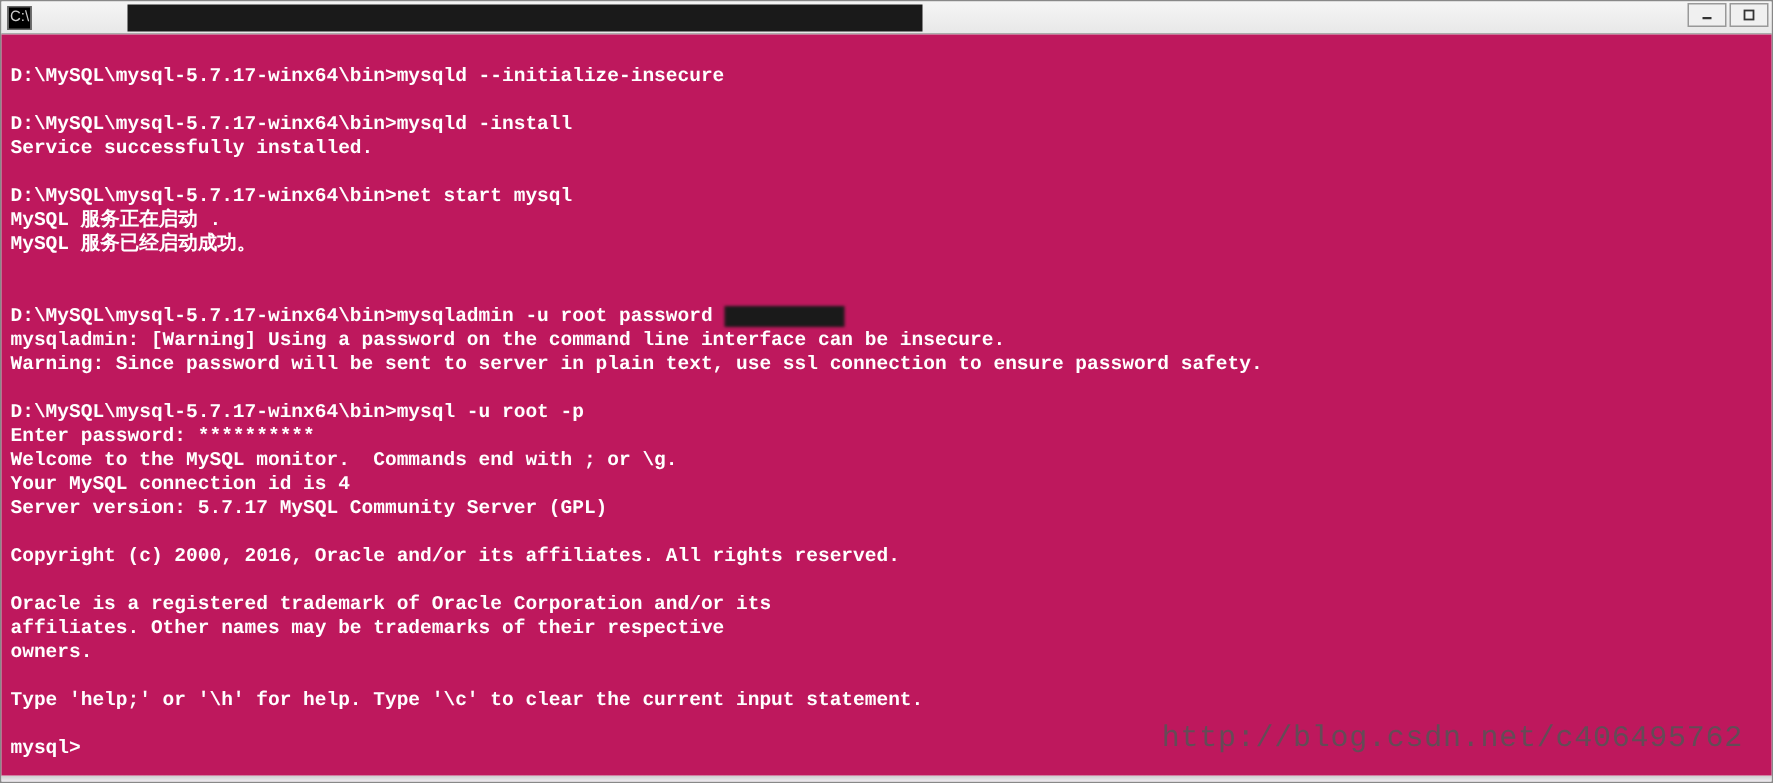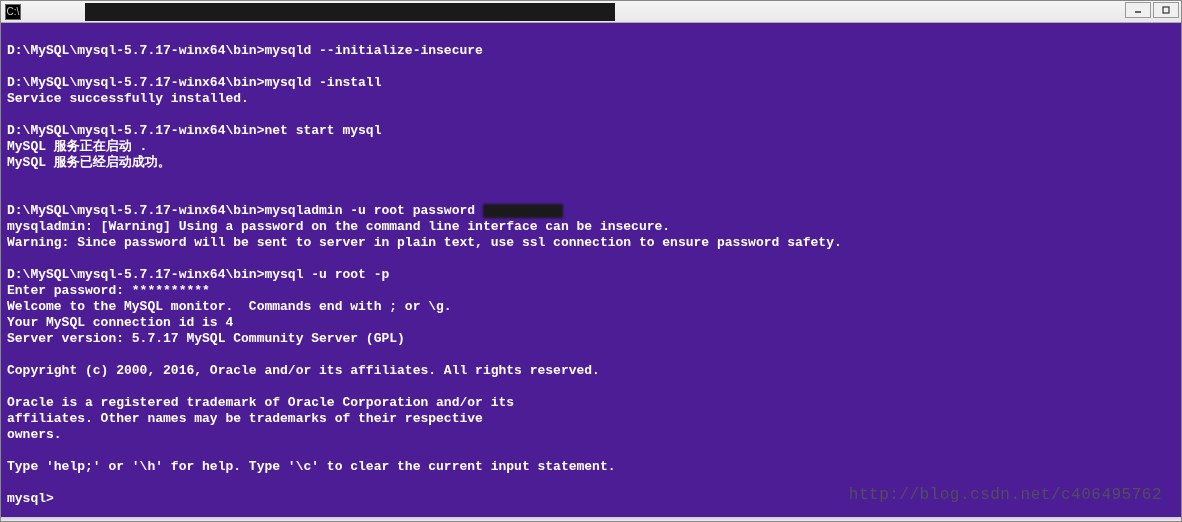--- a/index.html
+++ b/index.html
@@ -73,21 +73,21 @@
       background: #f0f0f0;
       display: flex;
       align-items: center;
       justify-content: center;
       font-size: 10px;
       cursor: pointer;
     }
     .window-btn svg { width: 10px; height: 10px; }
     .terminal {
       flex: 1;
-      background: #4c1d95;
+      background: #be185d;
       color: #fff;
       font-family: "Consolas", "Courier New", monospace;
       font-size: 13px;
       font-weight: bold;
       line-height: 16px;
       padding: 4px 6px;
       white-space: pre;
       overflow: hidden;
       position: relative;
     }
@@ -99,21 +99,21 @@
       background: #1a1a1a;
       vertical-align: middle;
       filter: blur(1px);
     }
     .watermark {
       position: absolute;
       right: 20px;
       bottom: 18px;
       color: #555;
       font-family: "Courier New", monospace;
-      font-size: 16px;
+      font-size: 20px;
       letter-spacing: 0.5px;
       opacity: 0.85;
       pointer-events: none;
     }
     .bottom-edge {
       height: 4px;
       background: linear-gradient(to bottom, #ccc, #efeaf0);
     }
   </style>
 </head>

